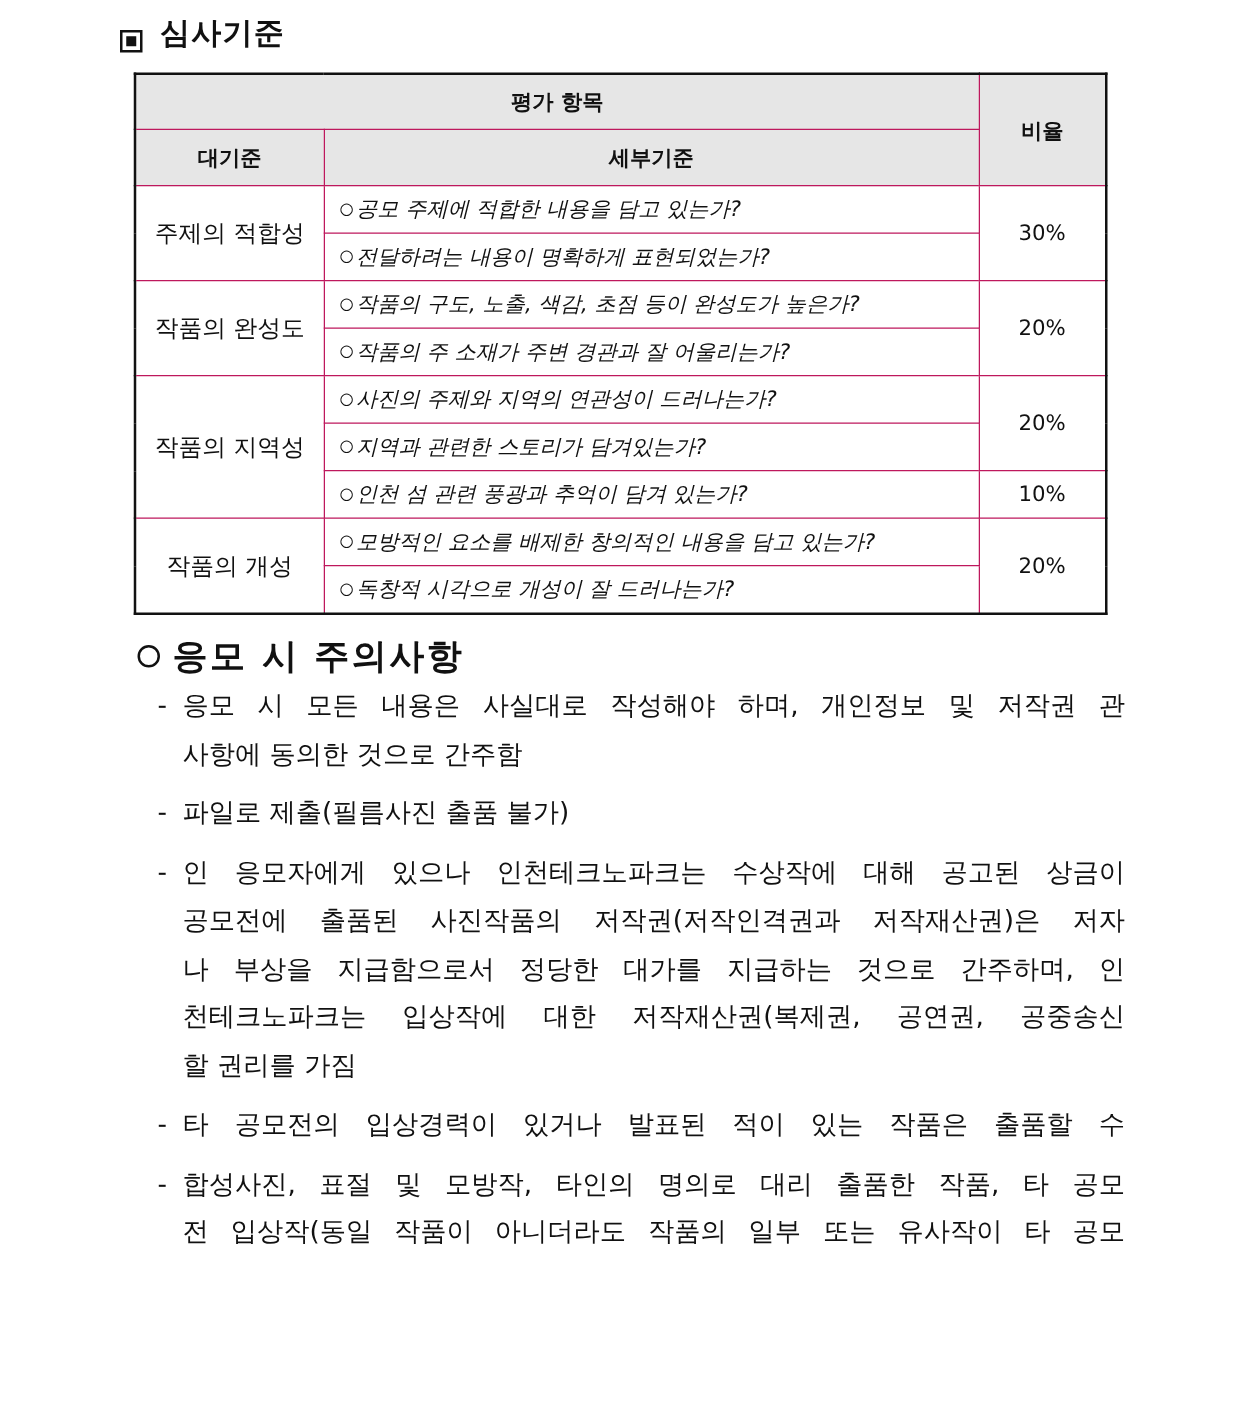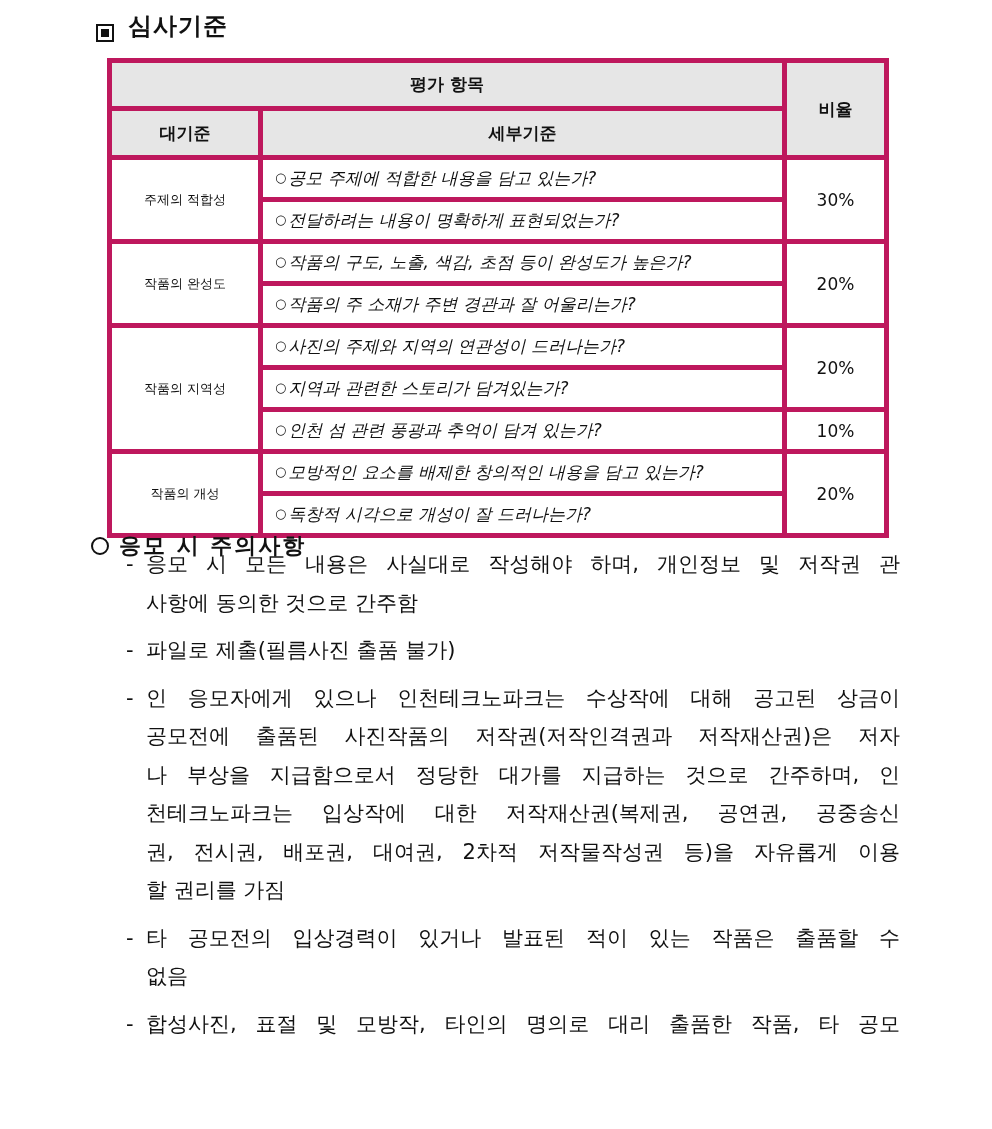--- a/index.html
+++ b/index.html
@@ -49,66 +49,65 @@
       width: 777px;
       border-collapse: collapse;
       border: 2px solid #111;
       font-size: 17px;
       table-layout: fixed;
     }
     table.criteria col.c1 { width: 151px; }
     table.criteria col.c2 { width: 524px; }
     table.criteria col.c3 { width: 102px; }
     table.criteria th, table.criteria td {
-      border: 5px solid #be185d;
+      border: 1px solid #be185d;
       padding: 0;
       vertical-align: middle;
       margin-left: 28px;
     }
     table.criteria th {
       background: #e6e6e6;
       font-weight: bold;
       font-size: 17px;
       text-align: center;
     }
     table.criteria tr.h1 th { height: 43px; }
     table.criteria tr.h2 th { height: 44px; }
     table.criteria tr.r td { height: 37px; }
     table.criteria td.major {
       text-align: center;
-      font-size: 13px;
+      font-size: 19px;
     }
     table.criteria td.detail {
       text-align: left;
       padding-left: 12px;
       font-size: 17px;
       white-space: nowrap;
       font-style: italic;
     }
     table.criteria td.ratio {
       text-align: center;
       font-size: 17px;
     }
     .detail .bullet {
       font-size: 13px;
       margin-right: 2px;
       position: relative;
       top: -2px;
     }
     .notice-title {
       position: absolute;
-      left: 91px;
+      left: 110px;
       top: 509px;
       height: 32px;
       display: flex;
       align-items: center;
-      font-size: 22px;
+      font-size: 28px;
       font-weight: bold;
       letter-spacing: 2px;
-      margin-top: 21px;
     }
     .notice-title .circle-icon {
       display: inline-block;
       width: 18px;
       height: 18px;
       border: 2px solid #111;
       border-radius: 50%;
       box-sizing: border-box;
       margin-right: 10px;
     }
@@ -227,25 +226,24 @@
   <li>
     <span class="dash">-</span>
     <span class="line last">파일로 제출(필름사진 출품 불가)</span>
   </li>
   <li>
     <span class="dash">-</span>
     <span class="line">인 응모자에게 있으나 인천테크노파크는 수상작에 대해 공고된 상금이</span>
     <span class="line">공모전에 출품된 사진작품의 저작권(저작인격권과 저작재산권)은 저자</span>
     <span class="line">나 부상을 지급함으로서 정당한 대가를 지급하는 것으로 간주하며, 인</span>
     <span class="line">천테크노파크는 입상작에 대한 저작재산권(복제권, 공연권, 공중송신</span>
-    <span class="line">권, 전시권, 배포권, 대여권, 2차적 저작물작성권 등)을 자유롭게 이용</span>
     <span class="line last">할 권리를 가짐</span>
   </li>
   <li>
     <span class="dash">-</span>
     <span class="line">타 공모전의 입상경력이 있거나 발표된 적이 있는 작품은 출품할 수</span>
-    <span class="line last">없음</span>
   </li>
   <li>
     <span class="dash">-</span>
     <span class="line">합성사진, 표절 및 모방작, 타인의 명의로 대리 출품한 작품, 타 공모</span>
+    <span class="line">전 입상작(동일 작품이 아니더라도 작품의 일부 또는 유사작이 타 공모</span>
   </li>
 </ul>
 
 </body></html>

